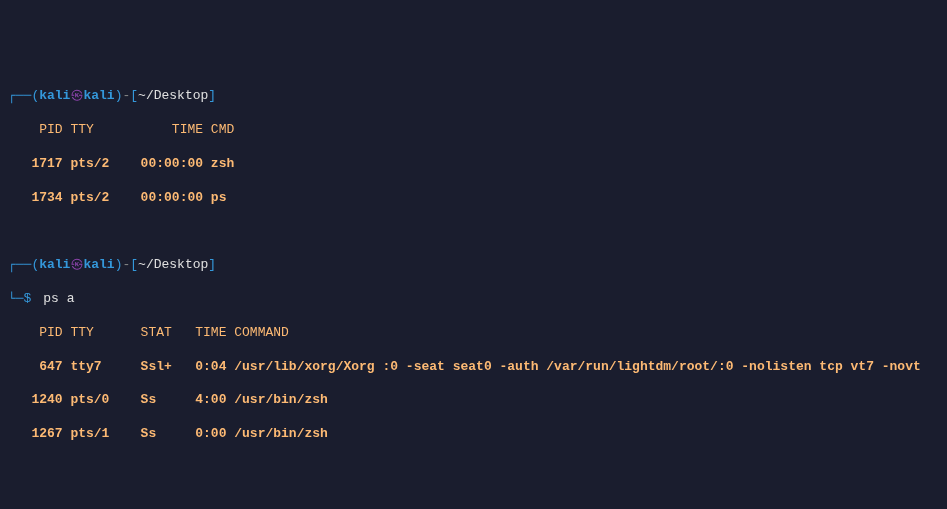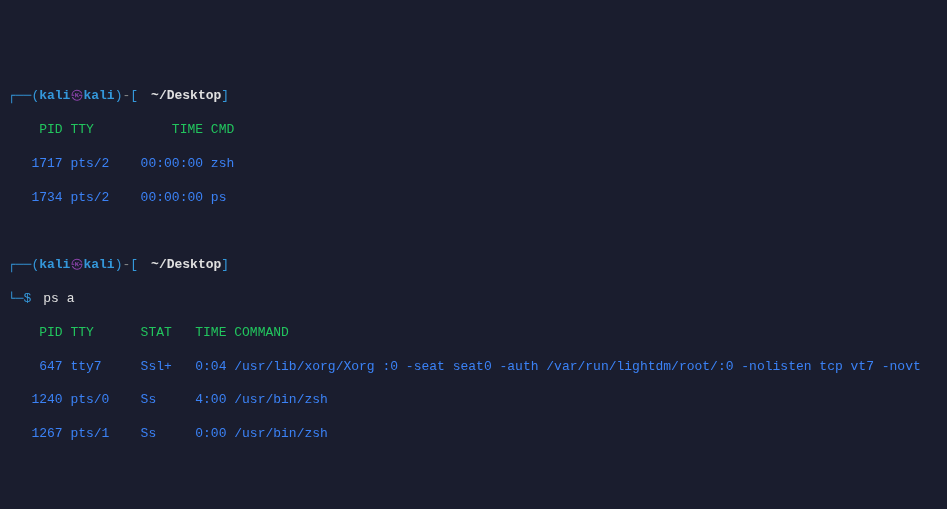--- a/index.html
+++ b/index.html
@@ -15,25 +15,25 @@
     height: 509px;
     overflow: hidden;
   }
   .box-char { color: #3498db; }
   .paren { color: #3498db; }
   .user { color: #3498db; font-weight: bold; }
   .at { color: #8e44ad; }
   .host { color: #3498db; font-weight: bold; }
   .dash { color: #888; }
   .bracket { color: #3498db; }
-  .path { color: #e0e0e0; font-weight: bold; margin-left: 13px; }
+  .path { color: #e0e0e0; font-weight: normal; }
   .dollar { color: #3498db; margin-right: 4px; }
   .cmd { color: #e0e0e0; }
-  .output { color: #3b82f6; }
-  .header { color: #22c55e; }
+  .output { color: #fdba74; font-weight: bold; }
+  .header { color: #fdba74; }
 </style>
 </head>
 <body>
 
 
 
 <div>
 <div><span class="box-char">┌──</span><span class="paren">(</span><span class="user">kali</span><span class="at">㉿</span><span class="host">kali</span><span class="paren">)</span><span class="dash">-</span><span class="bracket">[</span><span class="path">~/Desktop</span><span class="bracket">]</span></div>
 <div class="header">    PID TTY          TIME CMD</div>
 <div class="output">   1717 pts/2    00:00:00 zsh</div>

